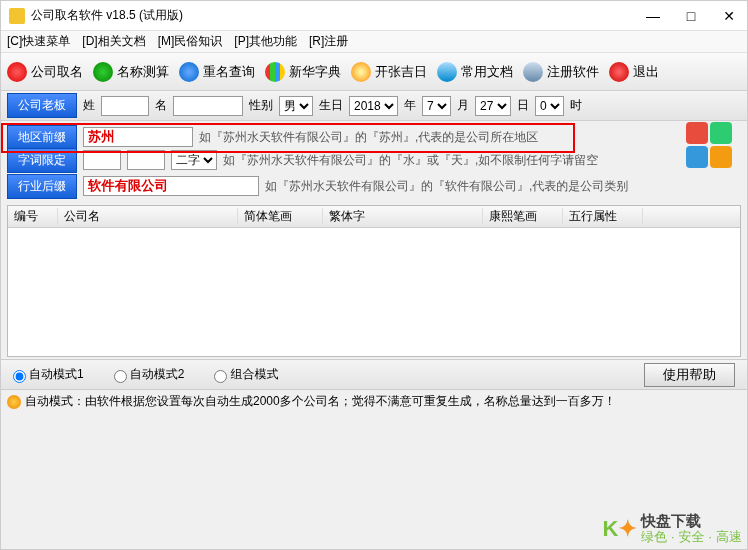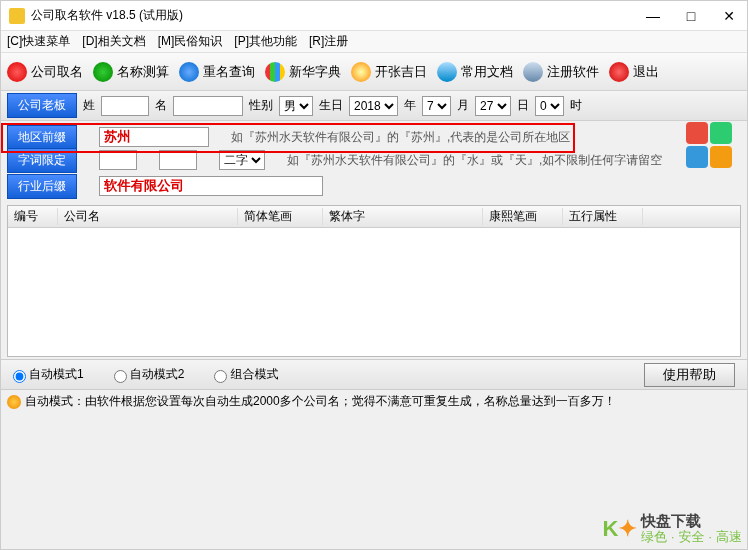--- a/index.html
+++ b/index.html
@@ -20,21 +20,21 @@
 .ic-flag { background: linear-gradient(90deg,#e33 25%,#3c3 25% 50%,#39f 50% 75%,#fc0 75%); border-radius:2px; }
 .ic-sun { background: radial-gradient(#ffa,#f80); }
 .ic-doc { background: linear-gradient(#adf,#08c); border-radius:2px; }
 .ic-mon { background: linear-gradient(#cde,#68a); border-radius:2px; }
 .ic-x { background: radial-gradient(#f66,#c00); }
 .formrow { height: 30px; background: linear-gradient(#f4f4f4,#e4e4e4); display: flex; align-items: center; padding: 0 6px; gap: 6px; border-bottom: 1px solid #d0d0d0; font-size: 12px; }
 .bluetab { background: linear-gradient(#4a8cff,#1560d8); color: #fff; padding: 3px 10px; border: 1px solid #0a4cb8; font-size: 12px; min-width: 62px; text-align: left; }
 .tin { width: 48px; height: 20px; border: 1px solid #999; background:#fff; padding:0 2px; }
 select { height: 20px; border: 1px solid #999; background:#fff; font-size:12px; }
 .cfgarea { background: #f0f0f0; padding: 0 6px 4px 6px; position: relative; }
-.cfgrow { display: flex; align-items: center; gap: 22px; height: 26px; font-size: 12px; }
+.cfgrow { display: flex; align-items: center; gap: 6px; height: 26px; font-size: 12px; }
 .redbox { position: absolute; border: 2px solid #e00; pointer-events:none; }
 .longin { height: 20px; border: 1px solid #999; background:#fff; padding:0 4px; color:#d00; font-weight:bold; }
 .hint { color: #555; }
 .table-area { background:#fff; border:1px solid #bbb; height: 152px; margin: 2px 6px; overflow:auto; }
 .thead { display:flex; background: linear-gradient(#fafafa,#e6e6e6); border-bottom:1px solid #ccc; height:22px; align-items:center; font-size:12px; }
 .thead div { padding:0 6px; border-right:1px solid #ddd; }
 .moderow { height: 30px; background: linear-gradient(#f4f4f4,#e4e4e4); display:flex; align-items:center; padding:0 12px; gap:30px; font-size:12px; border-top:1px solid #ccc; }
 .moderow .btn { margin-left:auto; padding:2px 18px; border:1px solid #888; background:linear-gradient(#fafafa,#ddd); }
 .statusbar { height: 24px; background:#f0f0f0; display:flex; align-items:center; padding:0 6px; font-size:12px; border-top:1px solid #ccc; }
 .statusbar .sg { width:14px;height:14px;background:radial-gradient(#fc4,#e80);border-radius:50%;margin-right:4px; }
@@ -136,21 +136,22 @@
     <div class="cfgrow">
       <span class="bluetab">字词限定</span>
       <input class="tin" style="width: 38px;">
       <input class="tin" style="width: 38px;">
       <select><option>二字</option></select>
       <span class="hint">如『苏州水天软件有限公司』的『水』或『天』,如不限制任何字请留空</span>
     </div>
 
     <div class="cfgrow">
       <span class="bluetab">行业后缀</span>
-      <input class="longin" style="width: 224px;" value="软件有限公司">
+      <input class="longin" style="width: 176px;" value="软件有限公司">
+      <span class="hint">如『苏州水天软件有限公司』的『软件有限公司』,代表的是公司类别</span>
     </div>
   </div>
 
   <div class="office-badge">
     <div class="sq" style="left:6px;top:0;background:#e74c3c"></div>
     <div class="sq" style="left:30px;top:0;background:#2ecc71"></div>
     <div class="sq" style="left:6px;top:24px;background:#3498db"></div>
     <div class="sq" style="left:30px;top:24px;background:#f39c12"></div>
   </div>
 

